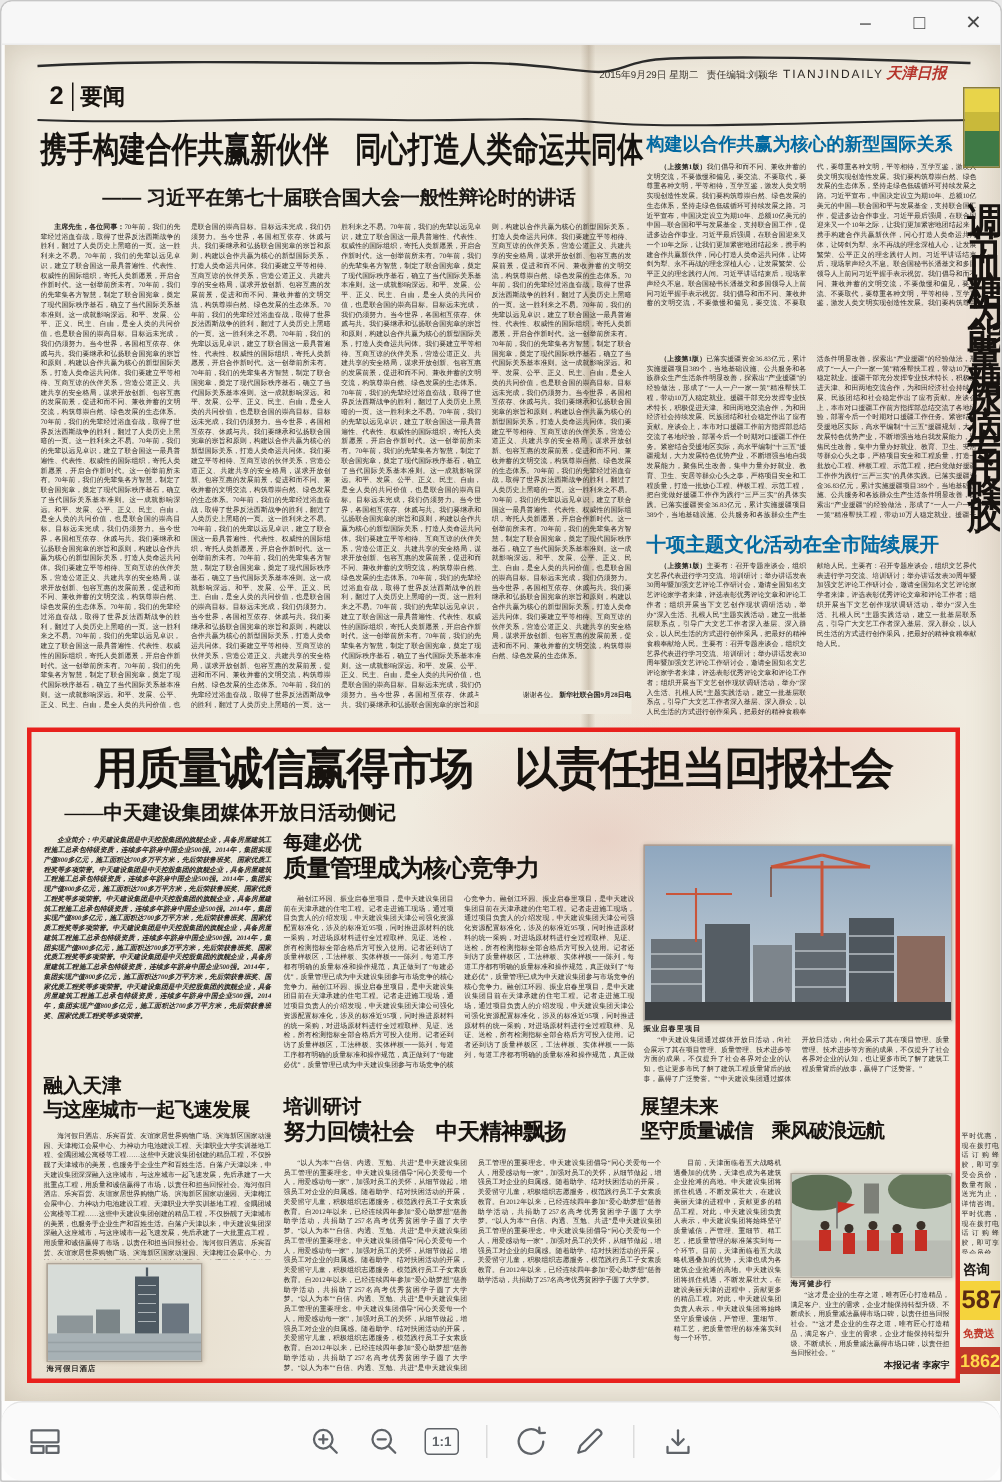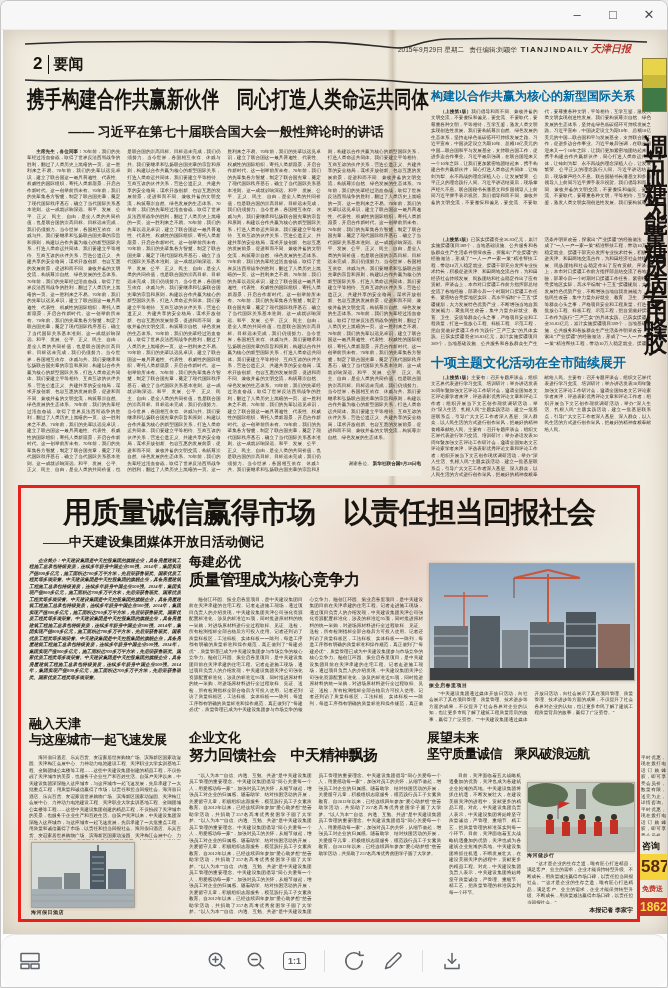--- a/index.html
+++ b/index.html
@@ -44,21 +44,21 @@
   .toolbar{height:52px;background:#fafafa;border-top:1px solid #e4e4e4;position:relative;
     flex:0 0 auto;display:flex;align-items:center;justify-content:center;border-radius:14px;}
   .tb-left{position:absolute;left:16px;top:0;height:100%;display:flex;align-items:center;}
   .tb-center{display:flex;align-items:center;gap:13px;}
   .tbtn{width:26px;height:26px;display:flex;align-items:center;justify-content:center;cursor:default;}
   .tbtn svg{stroke:#5f6368;fill:none;stroke-width:1.5;stroke-linecap:round;stroke-linejoin:round;}
   .one2one{border:1.5px solid #5f6368;border-radius:3px;width:21px;height:16px;
     display:flex;align-items:center;justify-content:center;font-size:9px;font-weight:bold;color:#5f6368;}
   .sep{width:1px;height:22px;background:#dcdcdc;margin:0 3px;}
   .dateline{font-size:6.5px;color:#3a352e;white-space:nowrap;}
-  .dateline .en{font-weight:700;font-size:8px;letter-spacing:1.2px;color:#2c2824;}
+  .dateline .en{font-weight:400;font-size:8px;letter-spacing:1.2px;color:#2c2824;}
   .dateline .cn{font-size:10px;font-weight:bold;color:#b5342c;font-style:italic;font-family:"Liberation Serif",serif;}
   .pagelabel{font-weight:bold;color:#17130f;display:flex;align-items:baseline;gap:6px;}
   .pagelabel .num{font-size:17px;}
   .pagelabel .sec{font-size:15px;border-left:1px solid #17130f;padding-left:4px;}
 </style>
 </head>
 <body>
 
 <div class="window">
 
@@ -239,21 +239,21 @@
               <line x1="60" y1="20" x2="72" y2="20"></line>
             <line x1="60" y1="26" x2="72" y2="26"></line>
               <line x1="60" y1="32" x2="72" y2="32"></line>
               <line x1="60" y1="38" x2="72" y2="38"></line>
           </g>
         </svg>
       </div>
       <div class="caption" style="left:28px;top:879px">海河假日酒店</div>
 
       <div class="abs serif" style="left:186px;top:700px">
-        <div class="kicker">企业文化</div>
+        <div class="kicker">培训研讨</div>
         <div class="sec-title" style="font-size:15px">努力回馈社会　中天精神飘扬</div>
       </div>
       <div class="tinywrap" style="left:186px;top:742px;width:252px;height:144px">
         <div class="tin" style="width:504px;height:288px;column-count:2;column-gap:14px;column-fill:auto">“以人为本”“自信、内透、互勉、共进”是中天建设集团员工管理的重要理念。中天建设集团倡导“同心关爱每一个人，用爱感动每一家”，加强对员工的关怀，从细节做起，增强员工对企业的归属感。随着助学、结对扶困活动的开展，关爱留守儿童，积极组织志愿服务，模范践行员工子女素质教育。自2012年以来，已经连续四年参加“爱心助梦想”慈善助学活动，共捐助了257名高考优秀贫困学子圆了大学梦。“以人为本”“自信、内透、互勉、共进”是中天建设集团员工管理的重要理念。中天建设集团倡导“同心关爱每一个人，用爱感动每一家”，加强对员工的关怀，从细节做起，增强员工对企业的归属感。随着助学、结对扶困活动的开展，关爱留守儿童，积极组织志愿服务，模范践行员工子女素质教育。自2012年以来，已经连续四年参加“爱心助梦想”慈善助学活动，共捐助了257名高考优秀贫困学子圆了大学梦。“以人为本”“自信、内透、互勉、共进”是中天建设集团员工管理的重要理念。中天建设集团倡导“同心关爱每一个人，用爱感动每一家”，加强对员工的关怀，从细节做起，增强员工对企业的归属感。随着助学、结对扶困活动的开展，关爱留守儿童，积极组织志愿服务，模范践行员工子女素质教育。自2012年以来，已经连续四年参加“爱心助梦想”慈善助学活动，共捐助了257名高考优秀贫困学子圆了大学梦。“以人为本”“自信、内透、互勉、共进”是中天建设集团员工管理的重要理念。中天建设集团倡导“同心关爱每一个人，用爱感动每一家”，加强对员工的关怀，从细节做起，增强员工对企业的归属感。随着助学、结对扶困活动的开展，关爱留守儿童，积极组织志愿服务，模范践行员工子女素质教育。自2012年以来，已经连续四年参加“爱心助梦想”慈善助学活动，共捐助了257名高考优秀贫困学子圆了大学梦。“以人为本”“自信、内透、互勉、共进”是中天建设集团员工管理的重要理念。中天建设集团倡导“同心关爱每一个人，用爱感动每一家”，加强对员工的关怀，从细节做起，增强员工对企业的归属感。随着助学、结对扶困活动的开展，关爱留守儿童，积极组织志愿服务，模范践行员工子女素质教育。自2012年以来，已经连续四年参加“爱心助梦想”慈善助学活动，共捐助了257名高考优秀贫困学子圆了大学梦。</div>
       </div>
 
       <div class="abs serif" style="left:424px;top:700px">
         <div class="kicker">展望未来</div>
         <div class="sec-title" style="font-size:13px">坚守质量诚信　乘风破浪远航</div>
       </div>

